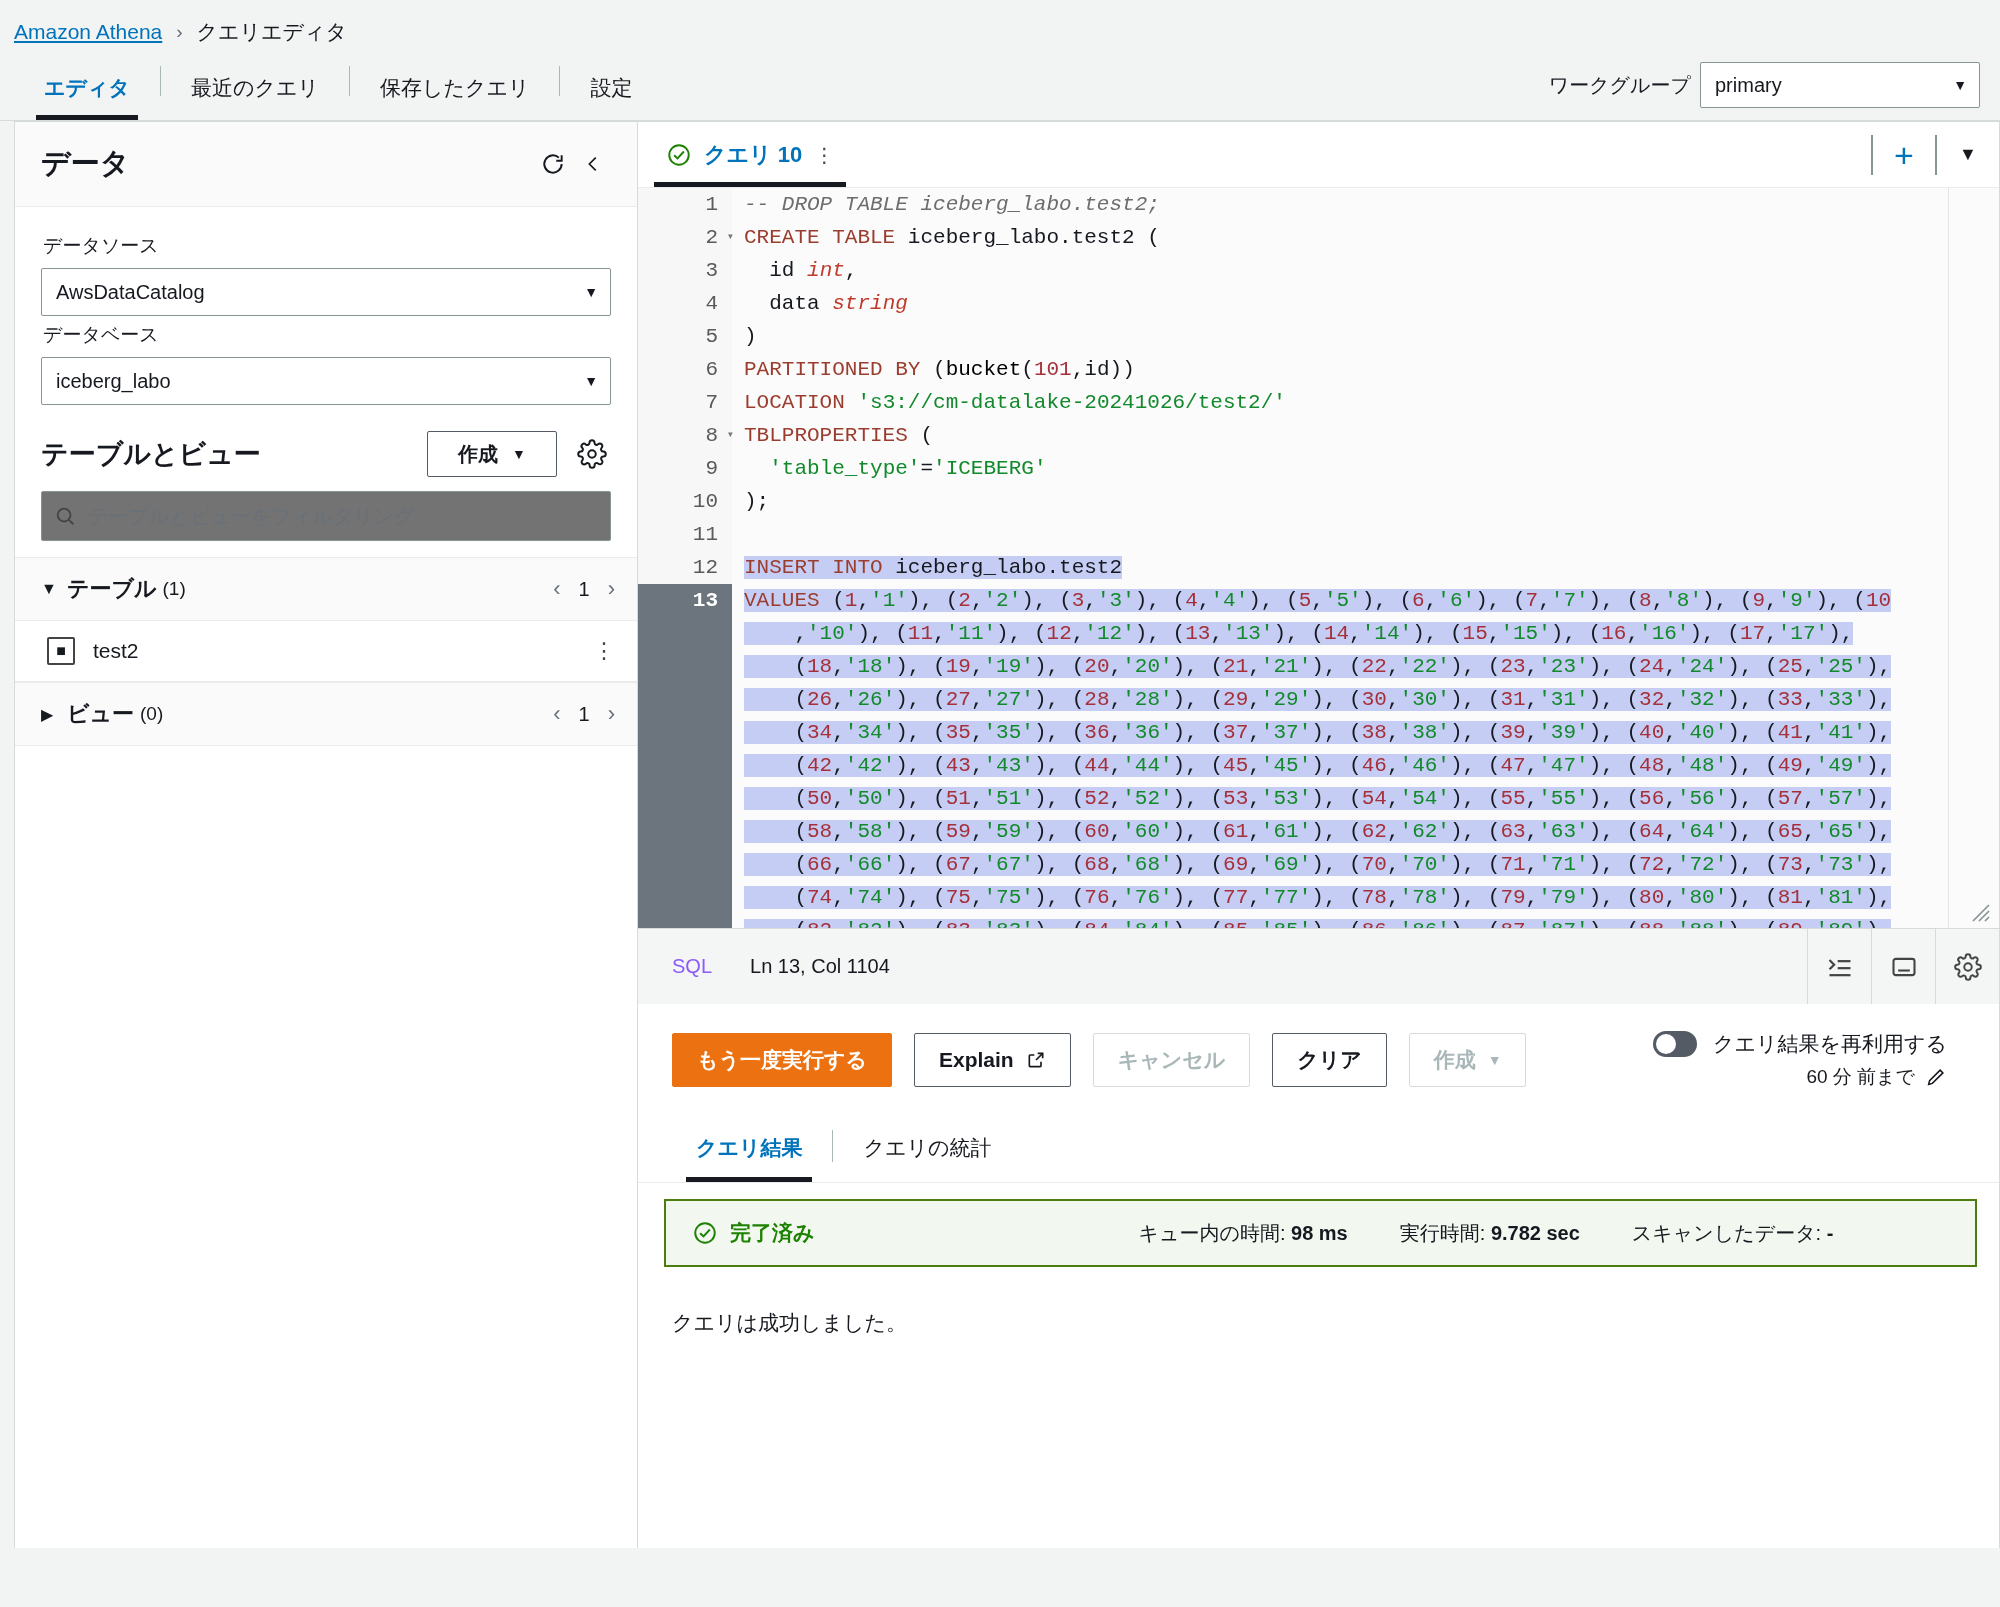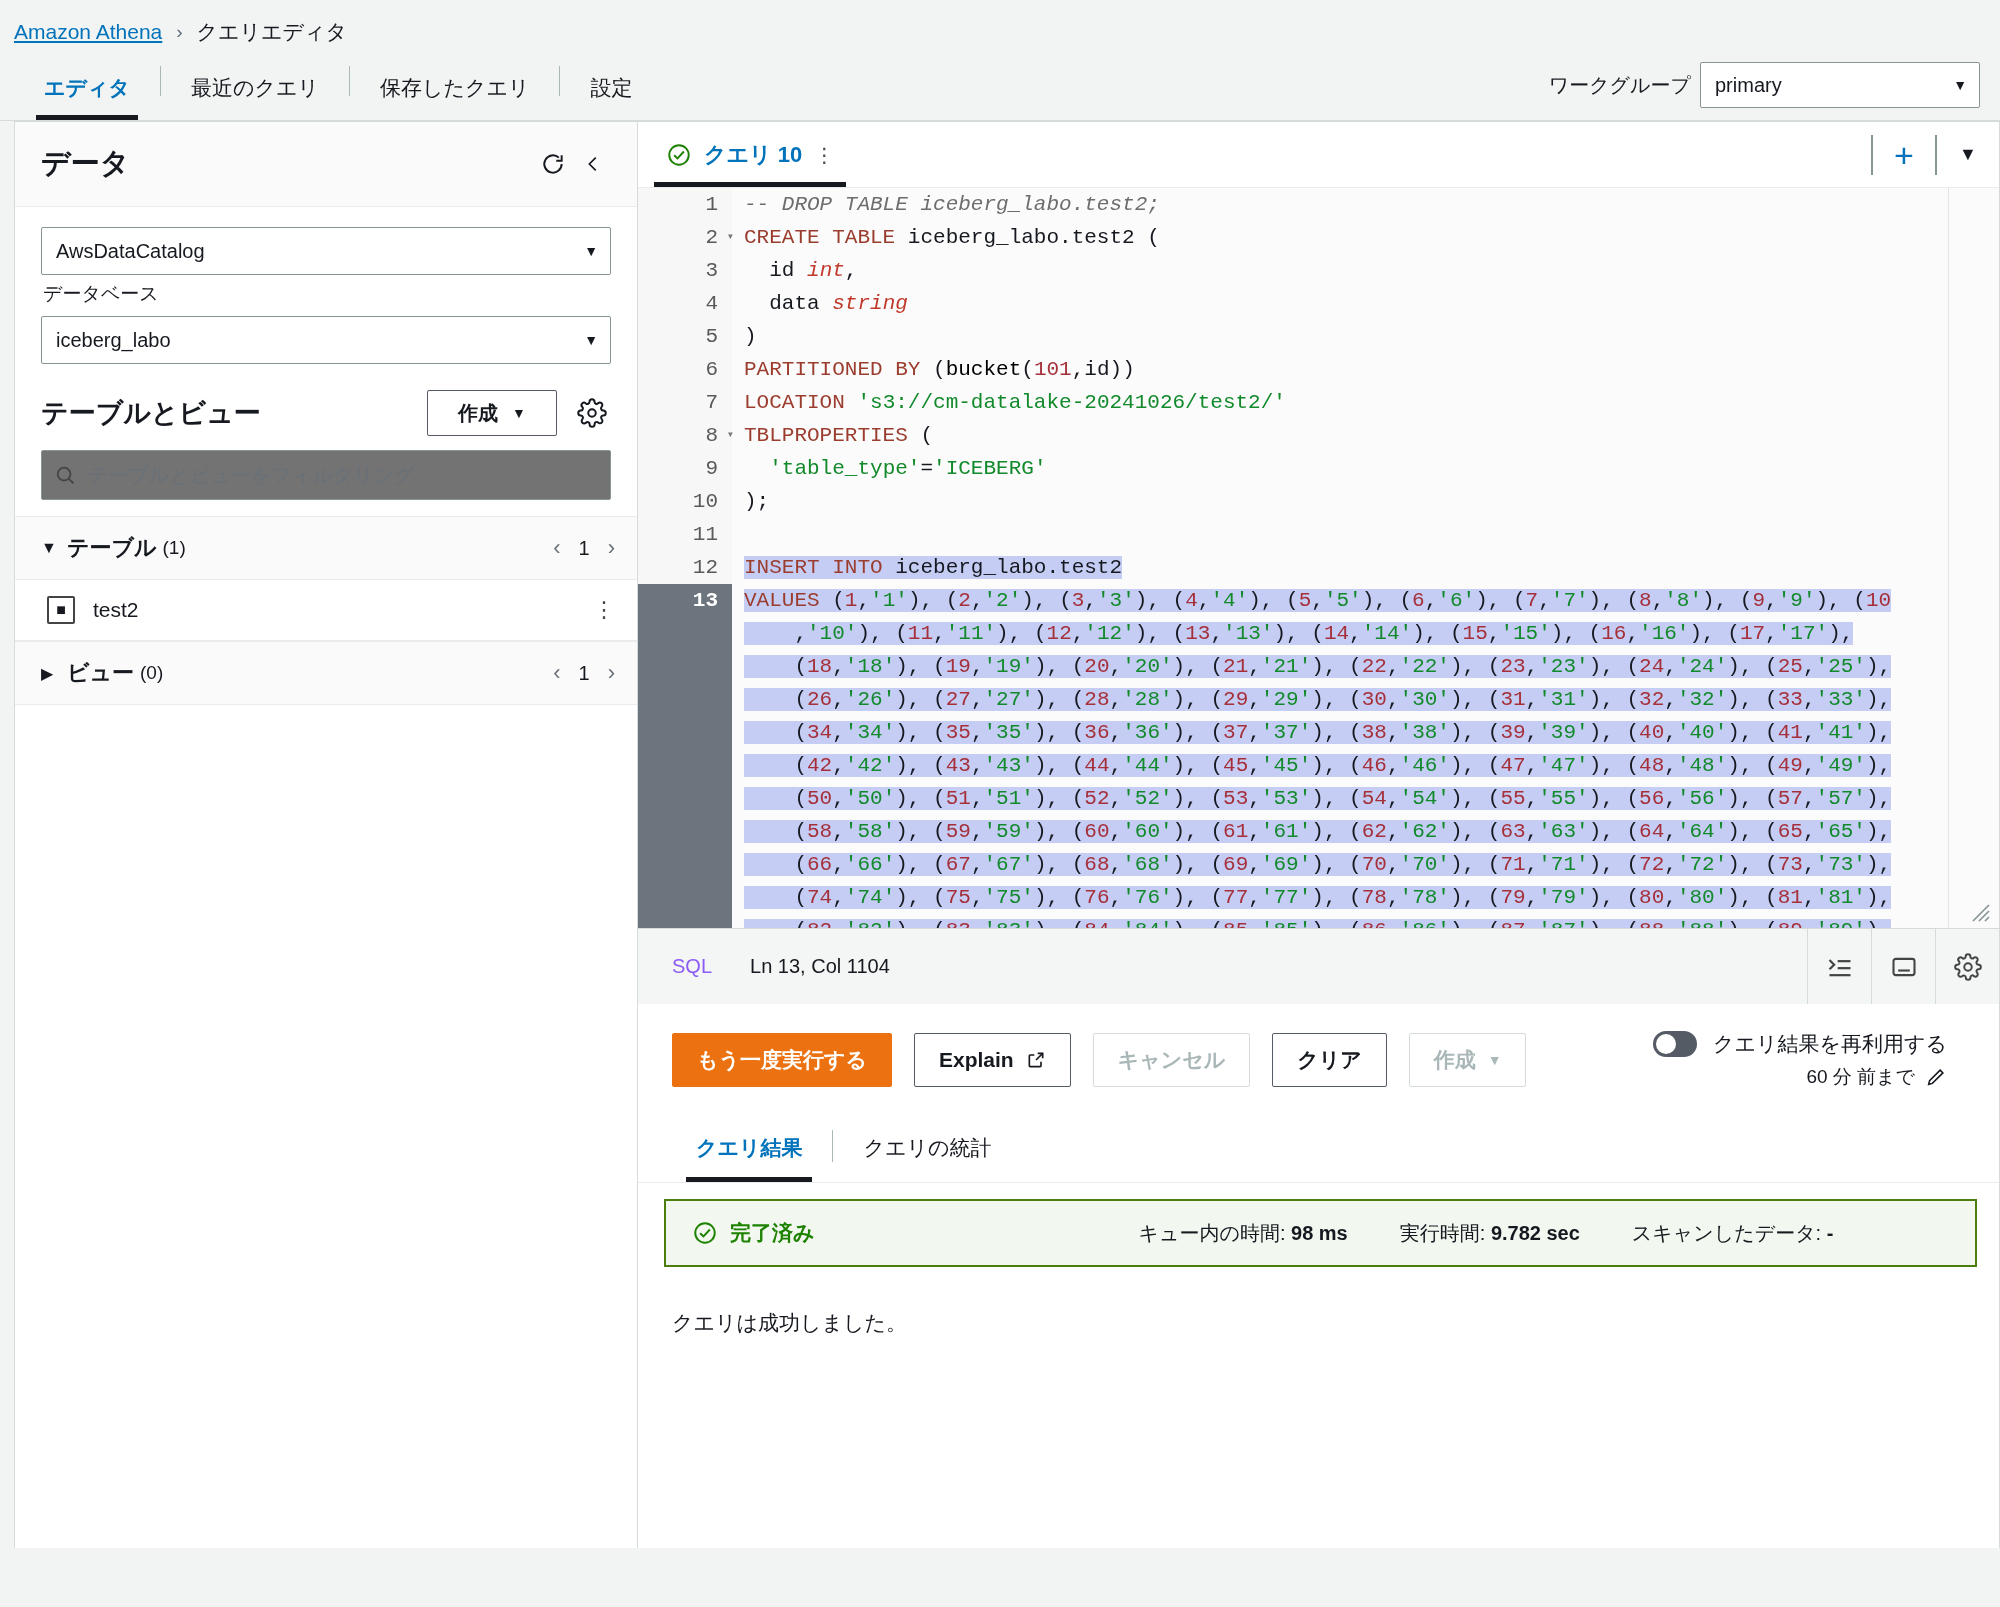--- a/index.html
+++ b/index.html
@@ -177,20 +177,21 @@
         </svg>
       </div>
       <div class="ic-btn">
         <svg width="22" height="22" viewBox="0 0 24 24" fill="none" stroke="currentColor" stroke-width="1.8">
           <polyline points="15 5 8 12 15 19"></polyline>
         </svg>
       </div>
     </div>
 
     <div class="side-body">
+      <div class="field-label">データソース</div>
       <div class="side-select">
         <span class="val">AwsDataCatalog</span>
         <span class="caret">▼</span>
       </div>
       <div class="field-label">データベース</div>
       <div class="side-select">
         <span class="val">iceberg_labo</span>
         <span class="caret">▼</span>
       </div>
     </div>

